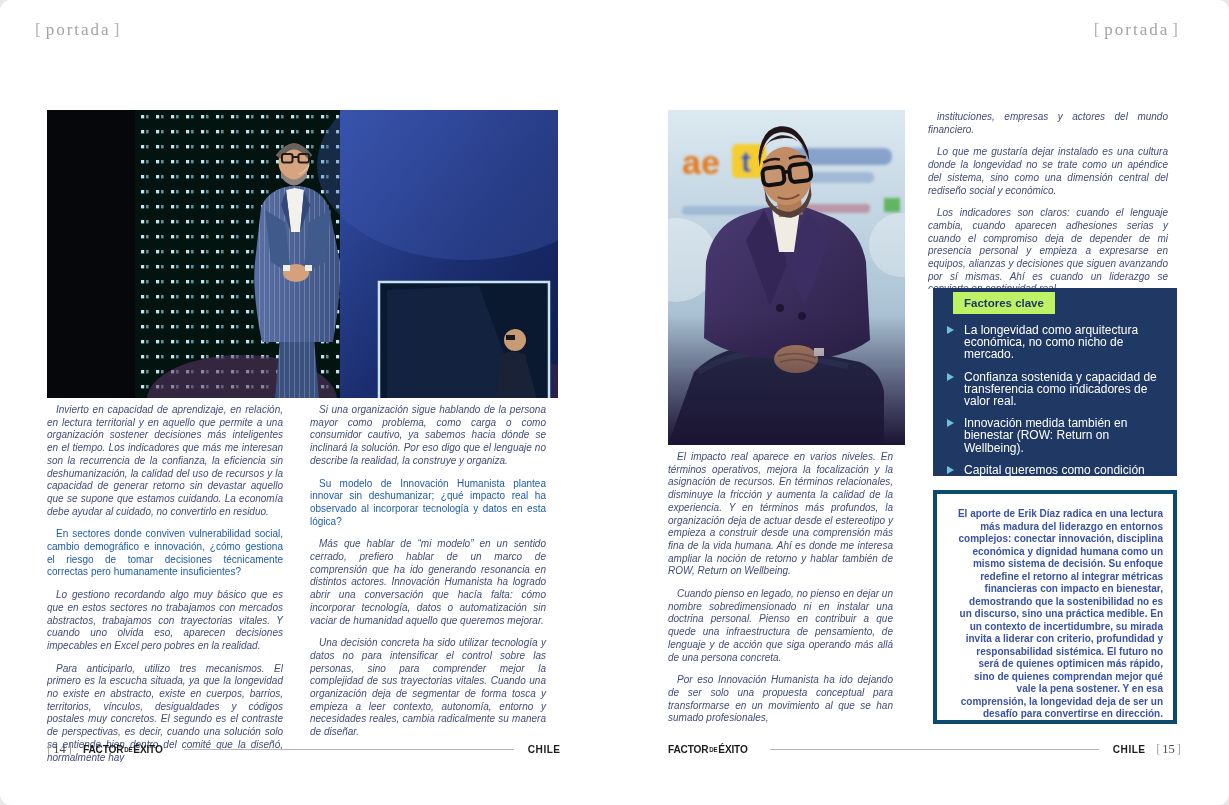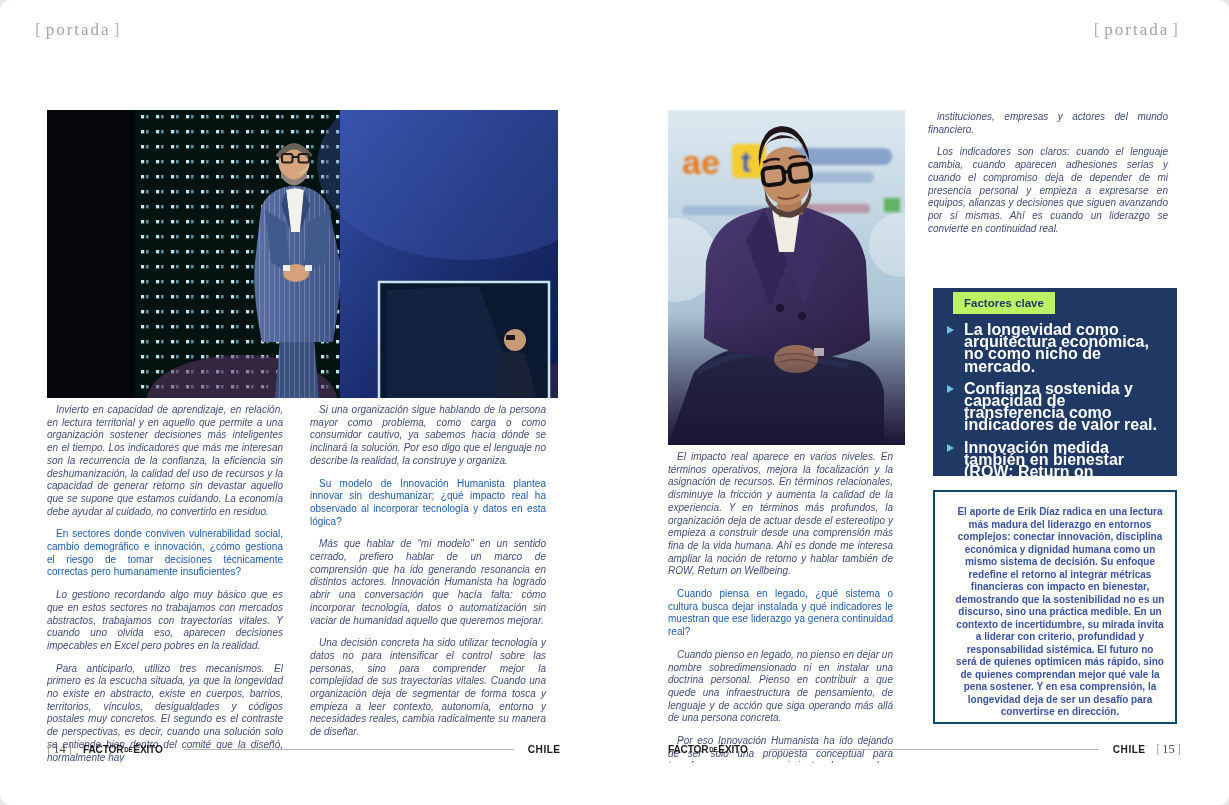--- a/index.html
+++ b/index.html
@@ -24,28 +24,28 @@
   .col p.q{font-weight:normal;color:#1d5bad;font-style:normal;}
   .lcol1{left:47px;top:404px;width:248px;height:358px;}
   .lcol2{left:310px;top:404px;width:248px;height:358px;}
   .rcol1{left:668px;top:451px;width:237px;height:312px;}
   .rcol2{left:928px;top:111px;width:252px;height:178px;}
   
   .fk-box{position:absolute;left:933px;top:288px;width:244px;height:188px;background:#1f3864;
           box-sizing:border-box;padding:36px 14px 8px 14px;}
   .fk-tab{position:absolute;top:4px;left:20px;background:#bef264;color:#1f3864;font-weight:bold;
           font-size:11.5px;padding:5px 11px;}
-  .fk-item{display:flex;gap:10px;margin-bottom:10px;color:#ffffff;font-weight:bold;
-           font-size:16px;line-height:12.2px;text-align:left;justify-content:center;}
+  .fk-item{display:flex;gap:10px;margin-bottom:10px;color:#ffffff;font-weight:normal;
+           font-size:12px;line-height:12.2px;text-align:left;justify-content:center;}
   .fk-bullet{flex:none;width:0;height:0;border-left:7px solid #6fc0dc;
              border-top:4.5px solid transparent;border-bottom:4.5px solid transparent;margin-top:2px;}
   
   .quote-box{position:absolute;left:933px;top:490px;width:244px;height:234px;box-sizing:border-box;
-             border:2px solid #0c4a6e;background:#ffffff;padding:14px 10px 10px 20px;
-             color:#3a52a4;font-weight:bold;font-size:10px;line-height:12.5px;text-align:center;}
+             border:4px solid #0c4a6e;background:#ffffff;padding:14px 10px 10px 20px;
+             color:#3a52a4;font-weight:bold;font-size:10px;line-height:12.5px;text-align:right;}
   
   .footer{position:absolute;top:738px;height:22px;display:flex;align-items:center;gap:11px;}
   .footer-left{left:47px;width:513px;}
   .footer-right{left:668px;width:513px;}
   .pnum{font-family:"Liberation Serif",serif;font-size:12.5px;color:#4a4a4a;flex:none;}
   .pnum::before{content:"[";color:#b0a090;margin-right:2px;}
   .pnum::after{content:"]";color:#b0a090;margin-left:2px;}
   .brand{flex:none;font-weight:bold;color:#1c1c1c;font-size:11.5px;white-space:nowrap;
          transform:scaleX(.88);transform-origin:left center;letter-spacing:-.2px;}
   .brand .de{font-size:7px;vertical-align:1px;margin:0 1px;}
@@ -196,26 +196,26 @@
   </div>
   <div class="col lcol2">
     <p class="a">Si una organización sigue hablando de la persona mayor como problema, como carga o como consumidor cautivo, ya sabemos hacia dónde se inclinará la solución. Por eso digo que el lenguaje no describe la realidad, la construye y organiza.</p>
     <p class="q">Su modelo de Innovación Humanista plantea innovar sin deshumanizar; ¿qué impacto real ha observado al incorporar tecnología y datos en esta lógica?</p>
     <p class="a">Más que hablar de “mi modelo” en un sentido cerrado, prefiero hablar de un marco de comprensión que ha ido generando resonancia en distintos actores. Innovación Humanista ha logrado abrir una conversación que hacía falta: cómo incorporar tecnología, datos o automatización sin vaciar de humanidad aquello que queremos mejorar.</p>
     <p class="a">Una decisión concreta ha sido utilizar tecnología y datos no para intensificar el control sobre las personas, sino para comprender mejor la complejidad de sus trayectorias vitales. Cuando una organización deja de segmentar de forma tosca y empieza a leer contexto, autonomía, entorno y necesidades reales, cambia radicalmente su manera de diseñar.</p>
   </div>
 
   <div class="col rcol1">
     <p class="a">El impacto real aparece en varios niveles. En términos operativos, mejora la focalización y la asignación de recursos. En términos relacionales, disminuye la fricción y aumenta la calidad de la experiencia. Y en términos más profundos, la organización deja de actuar desde el estereotipo y empieza a construir desde una comprensión más fina de la vida humana. Ahí es donde me interesa ampliar la noción de retorno y hablar también de ROW, Return on Wellbeing.</p>
-    <p class="q">Cuando piensa en legado, ¿qué sistema o cultura busca dejar instalada y qué indicadores le muestran que ese liderazgo ya genera continuidad real?</p>
     <p class="a">Cuando pienso en legado, no pienso en dejar un nombre sobredimensionado ni en instalar una doctrina personal. Pienso en contribuir a que quede una infraestructura de pensamiento, de lenguaje y de acción que siga operando más allá de una persona concreta.</p>
     <p class="a">Por eso Innovación Humanista ha ido dejando de ser solo una propuesta conceptual para transformarse en un movimiento al que se han sumado profesionales,</p>
   </div>
   <div class="col rcol2">
     <p class="a">instituciones, empresas y actores del mundo financiero.</p>
+    <p class="a">Lo que me gustaría dejar instalado es una cultura donde la longevidad no se trate como un apéndice del sistema, sino como una dimensión central del rediseño social y económico.</p>
     <p class="a">Los indicadores son claros: cuando el lenguaje cambia, cuando aparecen adhesiones serias y cuando el compromiso deja de depender de mi presencia personal y empieza a expresarse en equipos, alianzas y decisiones que siguen avanzando por sí mismas. Ahí es cuando un liderazgo se convierte en continuidad real.</p>
   </div>
 
   <div class="fk-box">
     <div class="fk-tab">Factores clave</div>
     <div class="fk-item">
       <span class="fk-bullet"></span>
       <span>La longevidad como arquitectura económica, no como nicho de mercado.</span>
     </div>
     <div class="fk-item">

